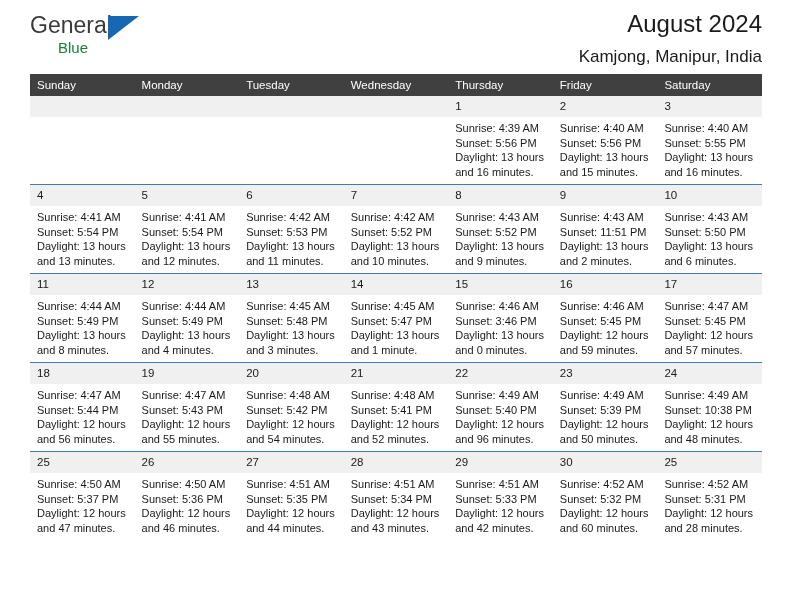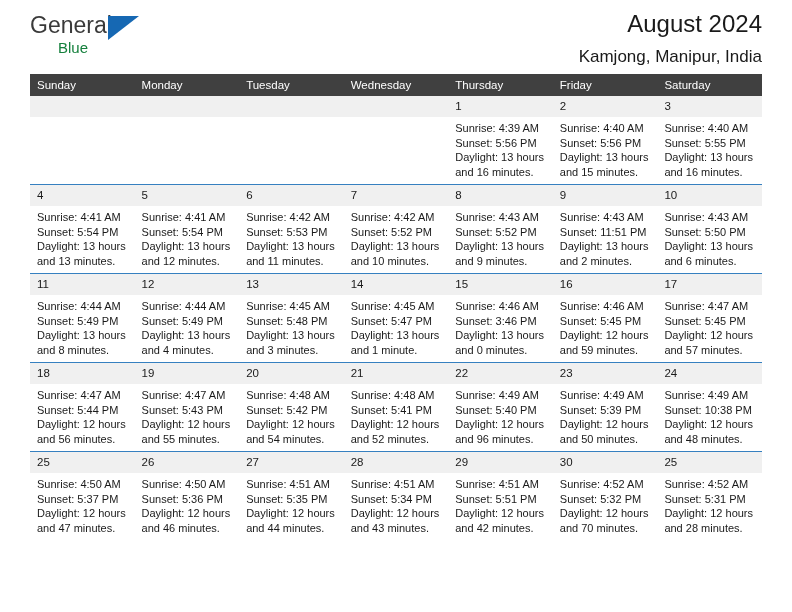--- a/index.html
+++ b/index.html
@@ -431,32 +431,32 @@
               <div>Sunrise: 4:51 AM</div>
               <div>Sunset: 5:34 PM</div>
               <div>Daylight: 12 hours</div>
               <div>and 43 minutes.</div>
             </div>
           </td>
           <td>
             <div class="daynum">29</div>
             <div class="cell-body">
               <div>Sunrise: 4:51 AM</div>
-              <div>Sunset: 5:51 PM</div>
+              <div>Sunset: 5:33 PM</div>
               <div>Daylight: 12 hours</div>
               <div>and 42 minutes.</div>
             </div>
           </td>
           <td>
             <div class="daynum">30</div>
             <div class="cell-body">
               <div>Sunrise: 4:52 AM</div>
               <div>Sunset: 5:32 PM</div>
               <div>Daylight: 12 hours</div>
-              <div>and 70 minutes.</div>
+              <div>and 60 minutes.</div>
             </div>
           </td>
           <td>
             <div class="daynum">25</div>
             <div class="cell-body">
               <div>Sunrise: 4:52 AM</div>
               <div>Sunset: 5:31 PM</div>
               <div>Daylight: 12 hours</div>
               <div>and 28 minutes.</div>
             </div>

